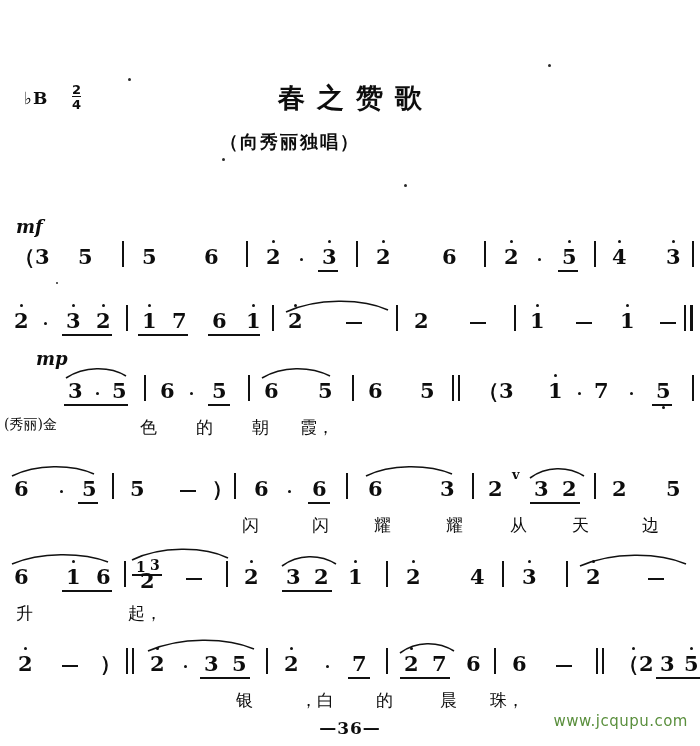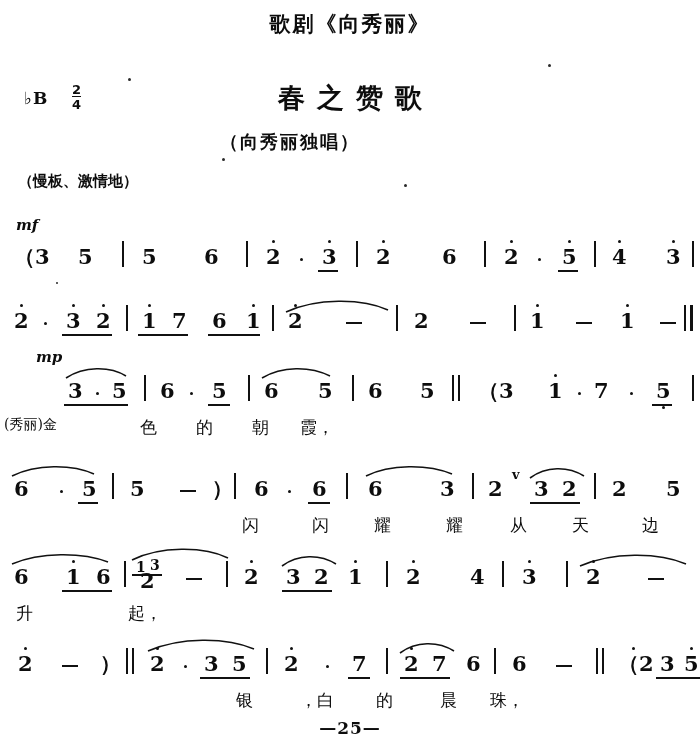--- a/index.html
+++ b/index.html
@@ -95,21 +95,21 @@
     left: 18px;
     font-family: "DejaVu Serif", "Liberation Serif", serif;
     font-size: 15px;
     font-weight: 700;
   }
   .dyn {
     position: absolute;
     font-family: "DejaVu Serif", "Liberation Serif", serif;
     font-style: italic;
     font-weight: 700;
-    font-size: 15px;
+    font-size: 18px;
   }
   .dyn-mf { top: 216px; left: 16px; }
   .dyn-mp { top: 348px; left: 36px; }
 
   
   .row {
     position: absolute;
     left: 0;
     width: 700px;
     height: 66px;
@@ -196,31 +196,29 @@
     position: absolute;
     background: #2a2a2a;
     border-radius: 50%;
   }
 </style>
 </head>
 <body>
 
 <div class="sheet">
 
-  <div class="opera-title">歌剧《向秀丽》</div>
   <div class="song-title">春之赞歌</div>
   <div class="singer">（向秀丽独唱）</div>
 
   <div class="keysig">♭B</div>
   <div class="meter">
     <span class="num">2</span>
     <span class="den">4</span>
   </div>
 
-  <div class="tempo-mark">（慢板、激情地）</div>
   <div class="dyn dyn-mf">mf</div>
   <div class="dyn dyn-mp">mp</div>
 
   <div class="row" style="top:238px;">
     <div class="notes">
       <span class="note" style="left:14px; top:8px;">（3</span>
       <span class="note" style="left:78px; top:8px;">5</span>
       <div class="bar" style="left:122px; top:3px;"></div>
       <span class="note" style="left:142px; top:8px;">5</span>
       <span class="note" style="left:204px; top:8px;">6</span>
@@ -490,14 +488,15 @@
       <span class="lyric" style="left:490px; top:44px;">珠，</span>
     </div>
   </div>
 
   <div class="speck" style="left:128px; top:78px; width:3px; height:3px;"></div>
   <div class="speck" style="left:222px; top:158px; width:3px; height:3px;"></div>
   <div class="speck" style="left:404px; top:184px; width:3px; height:3px;"></div>
   <div class="speck" style="left:548px; top:64px; width:3px; height:3px;"></div>
   <div class="speck" style="left:56px; top:282px; width:2px; height:2px;"></div>
 
-  <div class="page-number">—25—</div>
+  <div class="page-number">—36—</div>
+  <div class="watermark">www.jcqupu.com</div>
 </div>
 
 </body></html>

